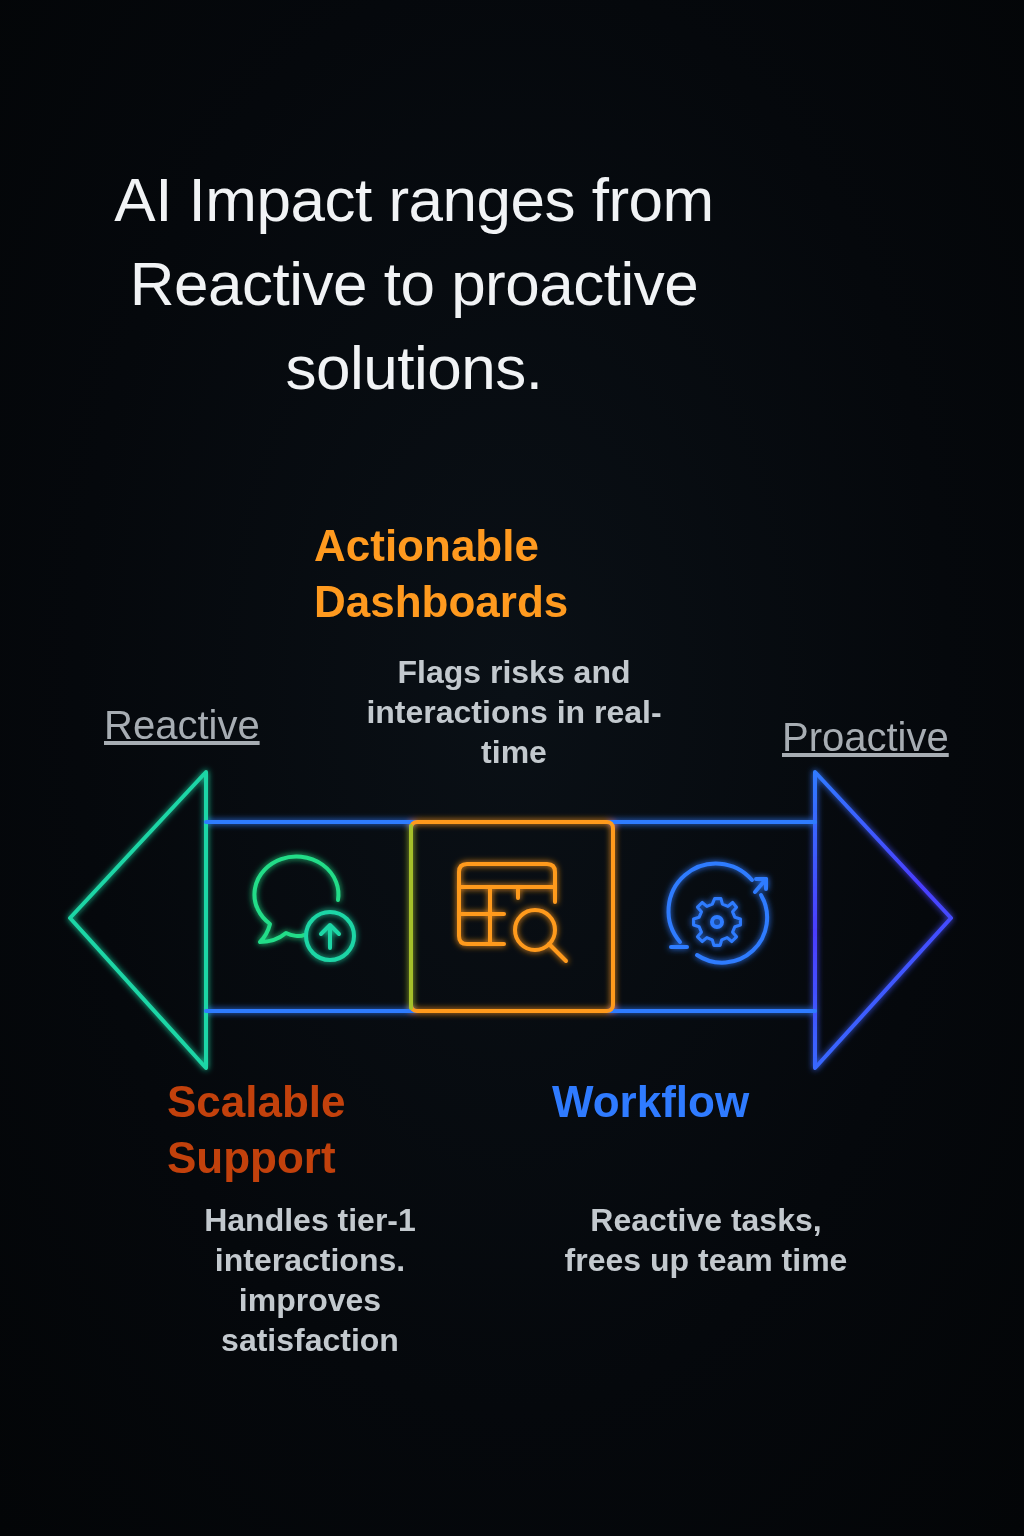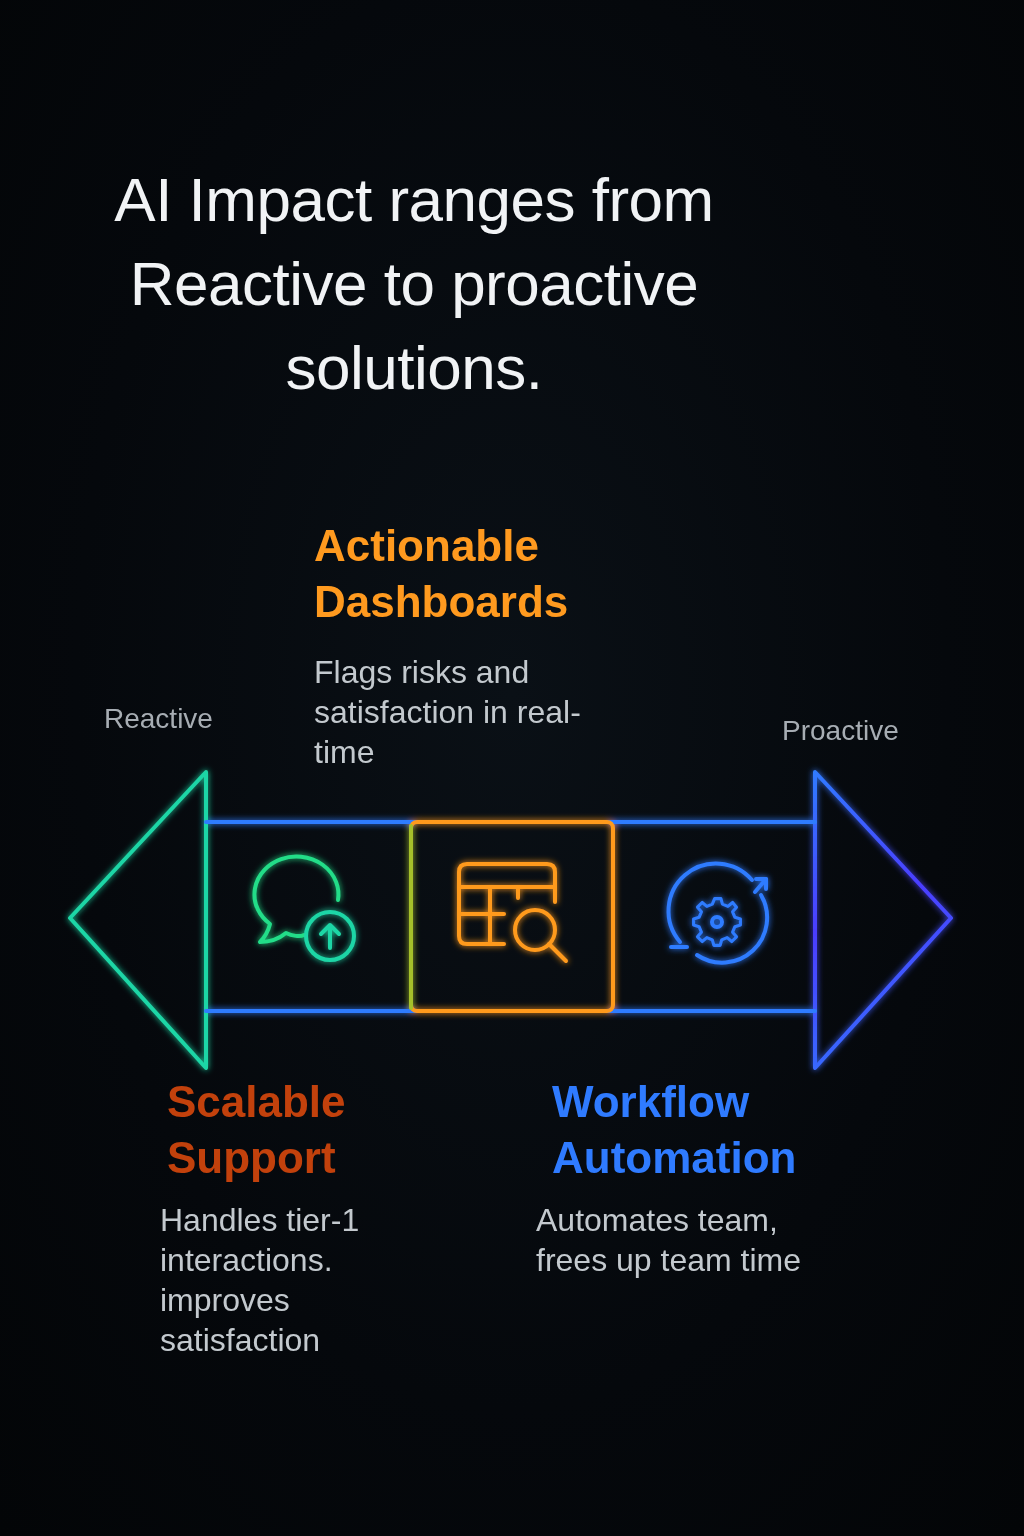--- a/index.html
+++ b/index.html
@@ -8,41 +8,41 @@
     background: radial-gradient(ellipse at 50% 45%, #0a1016 0%, #05080c 60%, #030507 100%);
     font-family: "Liberation Sans", "DejaVu Sans", sans-serif;
     position:relative; color:#e8ecef;
   }
   .title {
     position:absolute; left:0; top:158px; width:828px; text-align:center;
     font-size:62px; line-height:84px; font-weight:500; color:#f1f3f5;
     letter-spacing:-0.5px;
   }
   .title div { white-space:nowrap; }
-  .endlabel { position:absolute; top:703px; font-size:28px; color:#a7adb3; }
+  .endlabel { position:absolute; top:703px; font-size:40px; color:#a7adb3;text-decoration:underline; }
   .heading { position:absolute; text-align:left; font-size:44px; line-height:56px; font-weight:700; }
-  .desc { position:absolute; text-align:left; font-size:32px; line-height:40px; color:#c3c9ce; }
+  .desc { position:absolute; text-align:center; font-size:32px; line-height:40px; color:#c3c9ce;font-weight:bold; }
   svg.diagram { position:absolute; left:0; top:0; }
 </style>
 </head>
 <body>
 
 <div class="title">
   <div>AI Impact ranges from</div>
   <div>Reactive to proactive</div>
   <div>solutions.</div>
 </div>
 
 <div class="heading" style="left:314px; width:400px; top:518px; color:#ff9a1f;">
   <div>Actionable</div>
   <div>Dashboards</div>
 </div>
 <div class="desc" style="left:314px; width:400px; top:652px;">
   <div>Flags risks and</div>
-  <div>satisfaction in real-</div>
+  <div>interactions in real-</div>
   <div>time</div>
 </div>
 
 <div class="endlabel" style="left:104px;">Reactive</div>
 <div class="endlabel" style="left:782px;margin-top:12px;">Proactive</div>
 
 <svg class="diagram" width="1024" height="1536" viewBox="0 0 1024 1536">
   <defs>
     <linearGradient id="barGrad" x1="0" x2="1" y1="0" y2="0" gradientUnits="userSpaceOnUse">
       <stop offset="0" stop-color="#1fd6a6"></stop>
@@ -114,18 +114,17 @@
 </div>
 <div class="desc" style="left:160px; width:300px; top:1200px;">
   <div>Handles tier-1</div>
   <div>interactions.</div>
   <div>improves</div>
   <div>satisfaction</div>
 </div>
 
 <div class="heading" style="left:552px; width:300px; top:1074px; color:#2f7bff;">
   <div>Workflow</div>
-  <div>Automation</div>
 </div>
 <div class="desc" style="left:536px; width:340px; top:1200px;">
-  <div>Automates team,</div>
+  <div>Reactive tasks,</div>
   <div>frees up team time</div>
 </div>
 
 </body></html>

